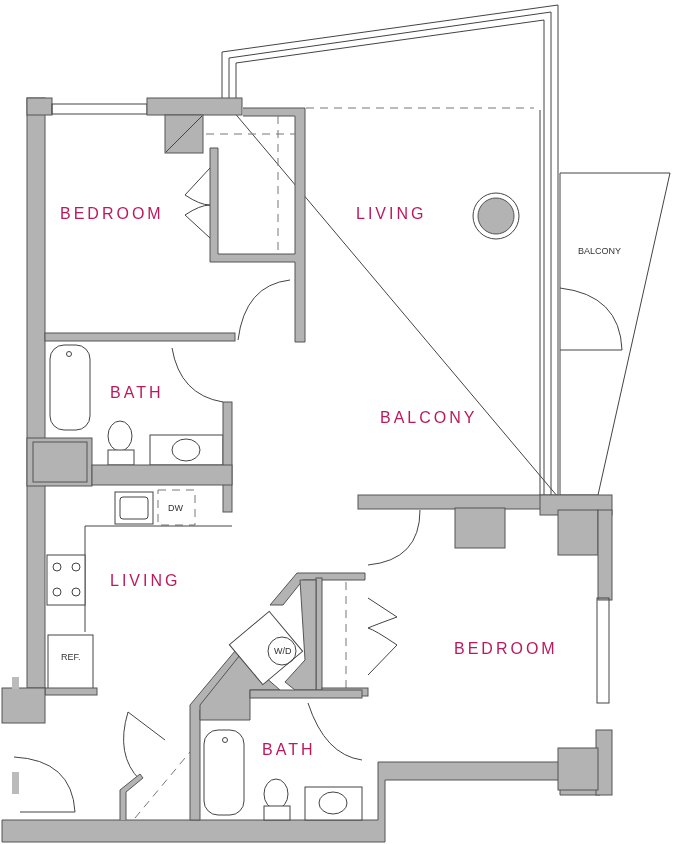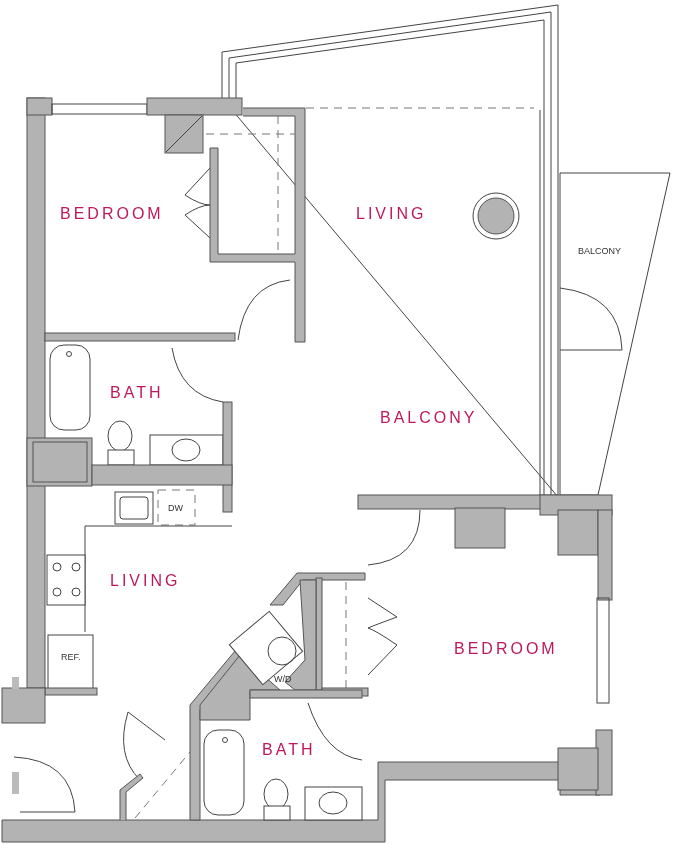--- a/index.html
+++ b/index.html
@@ -117,13 +117,13 @@
 <div class="label" style="left:60px;top:205px;">BEDROOM</div>
 <div class="label" style="left:356px;top:205px;">LIVING</div>
 <div class="small" style="left:578px;top:246px;">BALCONY</div>
 <div class="label" style="left:110px;top:384px;">BATH</div>
 <div class="label" style="left:380px;top:409px;">BALCONY</div>
 <div class="label" style="left:110px;top:572px;">LIVING</div>
 <div class="label" style="left:454px;top:640px;">BEDROOM</div>
 <div class="label" style="left:262px;top:741px;">BATH</div>
 <div class="small" style="left:168px;top:503px;text-align:center;">DW</div>
 <div class="small" style="left:61px;top:652px;">REF.</div>
-<div class="small" style="left:274px;top:674px;">W/D</div>
+<div class="small" style="left:274px;top:646px;">W/D</div>
 
 </body></html>

